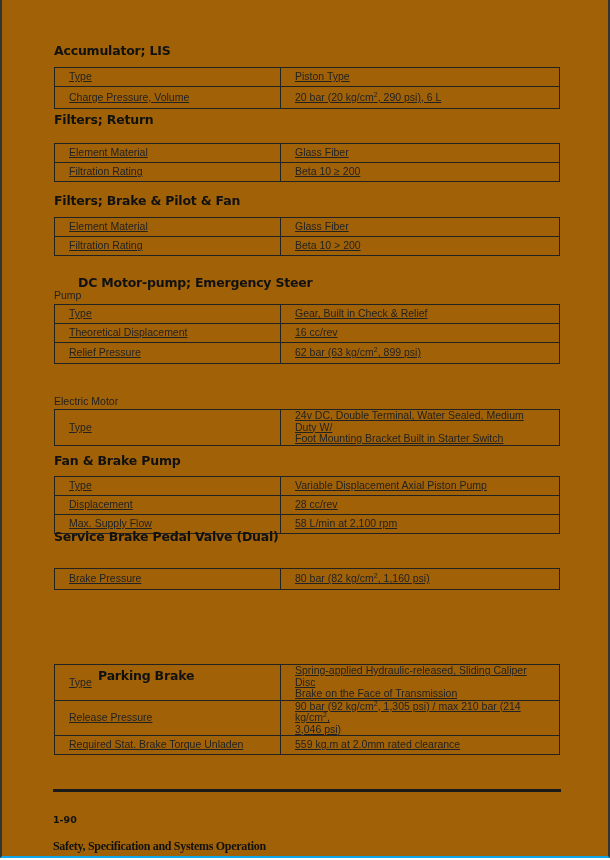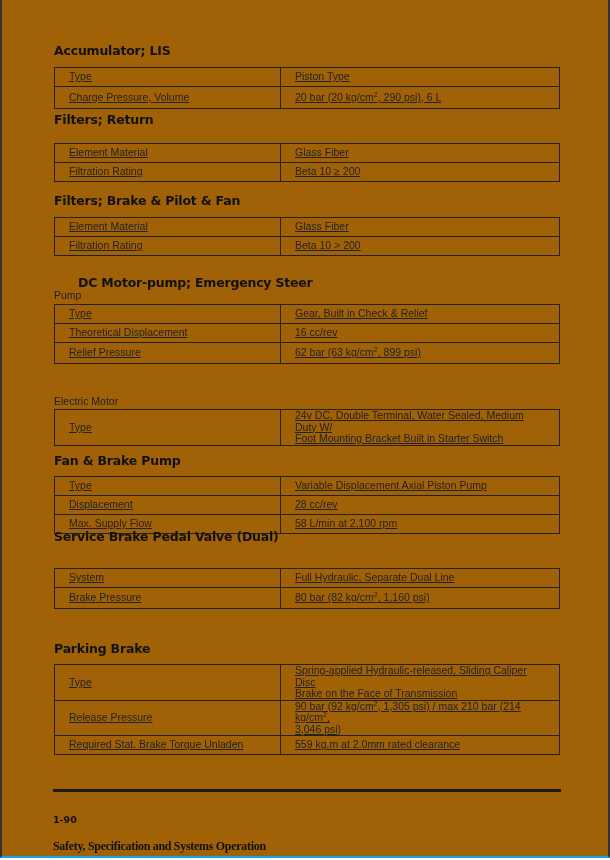--- a/index.html
+++ b/index.html
@@ -112,32 +112,28 @@
       <tr class="r1">
         <td class="k">Max. Supply Flow</td>
         <td>58 L/min at 2,100 rpm</td>
       </tr>
     </tbody>
       </table>
 
     <div class="section-title" style="top:523px;margin-top:6px;">Service Brake Pedal Valve (Dual)</div>
     <table class="spec" style="top:568px;">
       <tbody>
-          <tr class="r1">
-        <td class="k">System</td>
-        <td>Full Hydraulic, Separate Dual Line</td>
-      </tr>
       <tr class="r1">
         <td class="k" style="height:20px">Brake Pressure</td>
         <td style="height:20px"><span>80 bar (82 kg/cm</span><sup>2</sup><span>, 1,160 psi)</span></td>
       </tr>
     </tbody>
       </table>
 
-    <div class="section-title" style="top:641px;">Parking Brake</div>
+    <div class="section-title" style="top:668px;margin-left:44px;">Parking Brake</div>
     <table class="spec" style="top:664px;">
       <tbody>
           <tr class="r2" style="height:32px">
         <td class="k" style="height:30px">Type</td>
         <td style="height:30px">
               <div>Spring-applied Hydraulic-released, Sliding Caliper Disc</div>
               <div>Brake on the Face of Transmission</div>
             </td>
       </tr>
       <tr class="r2" style="height:32px">

